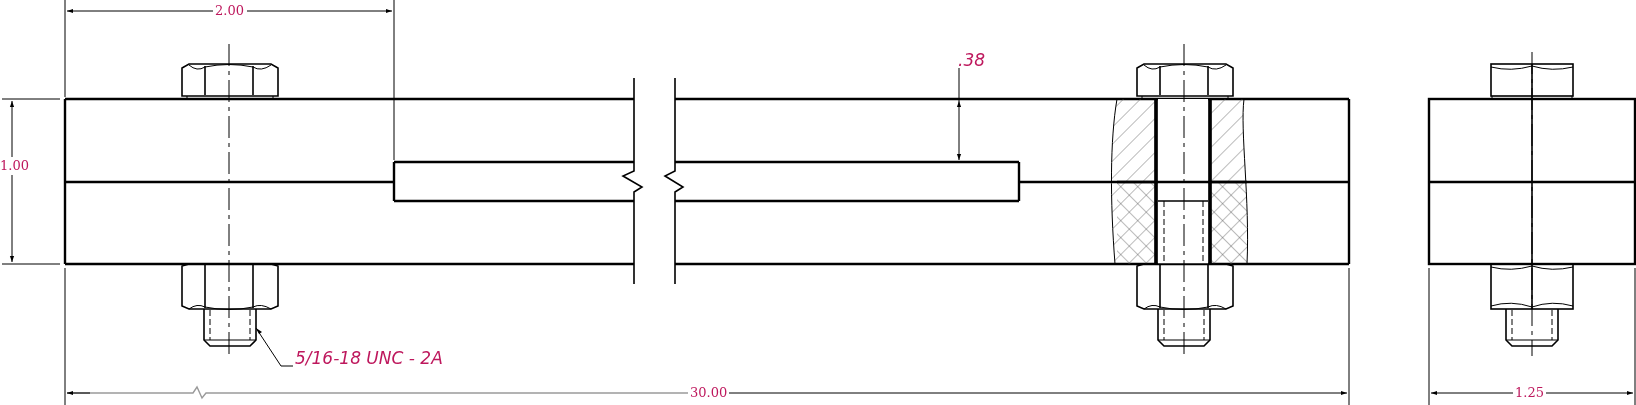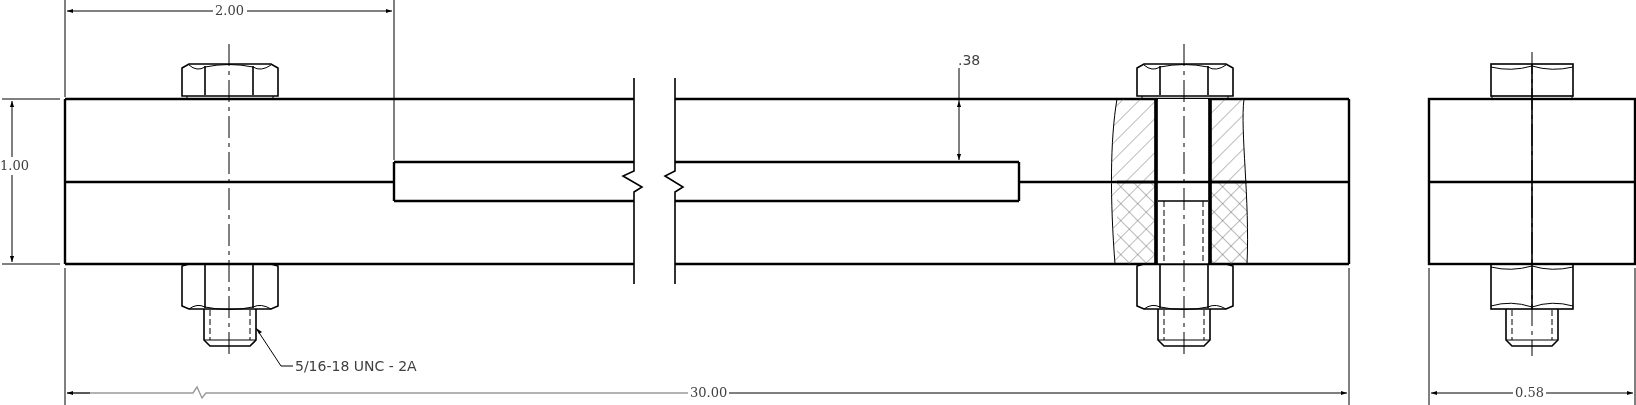--- a/index.html
+++ b/index.html
@@ -6,23 +6,23 @@
   body { width: 1636px; height: 405px; overflow: hidden; position: relative; font-family: "DejaVu Sans", sans-serif; }
   #drawing { position: absolute; left: 0; top: 0; width: 1636px; height: 405px; }
   .thick { stroke: #000; stroke-width: 2.4; fill: none; }
   .med { stroke: #000; stroke-width: 1.6; fill: none; }
   .thin { stroke: #000; stroke-width: 1; fill: none; }
   .center { stroke: #000; stroke-width: 1; fill: none; stroke-dasharray: 22 5 4 5; }
   .hidden { stroke: #000; stroke-width: 1; fill: none; stroke-dasharray: 6 3; }
   .dim { stroke: #000; stroke-width: 1; fill: none; }
   .dimgrey { stroke: #9a9a9a; stroke-width: 1.4; fill: none; }
   .hatch { stroke: #555; stroke-width: 0.8; }
-  .lbl { position: absolute; background: #fff; color: #404040; font-size: 13px; line-height: 14px; white-space: nowrap; padding: 0 2px; }
+  .lbl { position: absolute; background: #fff; color: #be185d; font-size: 13px; line-height: 14px; white-space: nowrap; padding: 0 2px; }
   .lbl-serif { font-family: "DejaVu Serif", serif; font-size: 13px; }
-  .lbl-sans { font-family: "DejaVu Sans", sans-serif; font-size: 14px; }
+  .lbl-sans { font-family: "DejaVu Sans", sans-serif; font-size: 17px; font-style: italic; }
 </style>
 </head>
 <body>
 
 <svg id="drawing" viewBox="0 0 1636 405" xmlns="http://www.w3.org/2000/svg">
   <defs>
     <marker id="arrow" viewBox="0 0 10 10" refX="10" refY="5" markerWidth="9" markerHeight="6" orient="auto-start-reverse">
       <path d="M0,1.5 L10,5 L0,8.5 z" fill="#000"></path>
     </marker>
     <pattern id="hatchL" patternUnits="userSpaceOnUse" width="12" height="12" patternTransform="rotate(45)">
@@ -183,14 +183,14 @@
     <line class="dim" x1="256" y1="328" x2="281" y2="366"></line>
     <line class="dim" x1="281" y1="366" x2="293" y2="366"></line>
     <path d="M256,328 L262,332 L259,334 Z" fill="#000"></path>
   </g>
 </svg>
 
 <span class="lbl lbl-serif" style="left:213px; top:4px;">2.00</span>
 <span class="lbl lbl-serif" style="left:-2px; top:159px;">1.00</span>
 <span class="lbl lbl-sans" style="left:958px; top:53px; padding:0;">.38</span>
 <span class="lbl lbl-serif" style="left:688px; top:386px;">30.00</span>
-<span class="lbl lbl-serif" style="left:1513px; top:386px;">0.58</span>
-<span class="lbl lbl-sans" style="left:293px; top:359px;">5/16-18 UNC - 2A</span>
+<span class="lbl lbl-serif" style="left:1513px; top:386px;">1.25</span>
+<span class="lbl lbl-sans" style="left:293px; top:351px;">5/16-18 UNC - 2A</span>
 
 </body></html>

